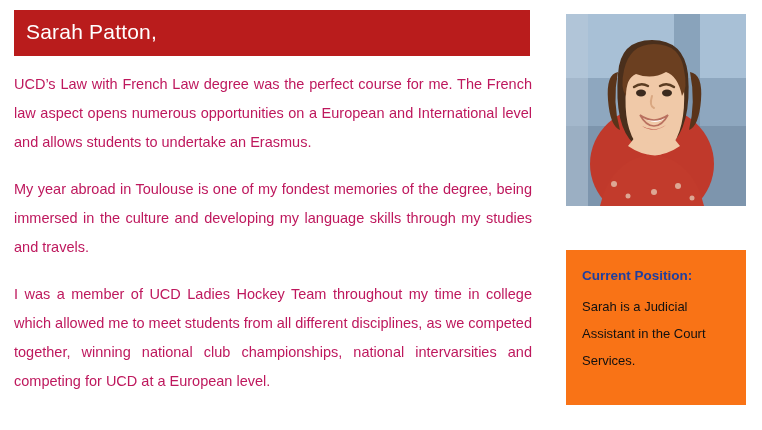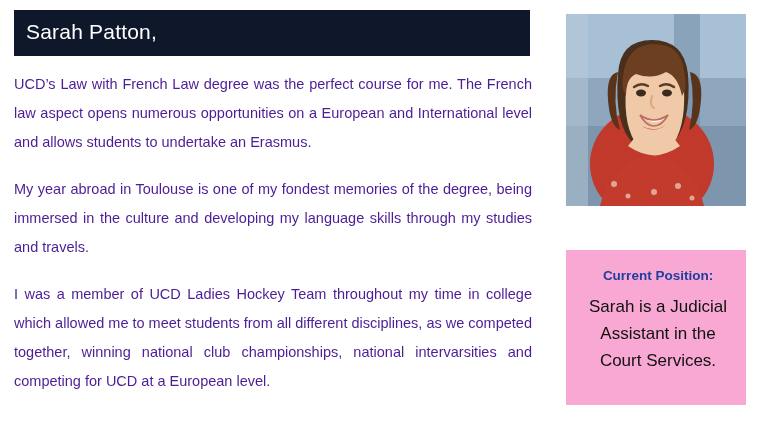--- a/index.html
+++ b/index.html
@@ -19,40 +19,40 @@
     height: 430px;
   }
   
   .left-col {
     position: absolute;
     left: 14px;
     top: 10px;
     width: 528px;
   }
   .title-block {
-    background: #0f172a;
+    background: #b91c1c;
     color: #ffffff;
     padding: 8px 0 10px 12px;
     width: 516px;
     box-sizing: border-box;
   }
   .title-line {
     font-size: 21px;
     line-height: 28px;
     font-weight: normal;
     letter-spacing: 0.2px;
     white-space: nowrap;
   }
   .body-text {
     margin-top: 14px;
   }
   .para {
     font-size: 14.5px;
     line-height: 29px;
-    color: #4c1d95;
+    color: #be185d;
     text-align: justify;
     text-justify: inter-word;
     margin: 0 0 18px 0;
     width: 518px;
   }
   .para:last-child {
     margin-bottom: 6px;
   }
   
   .right-col {
@@ -70,35 +70,34 @@
   }
   .photo svg {
     display: block;
     width: 180px;
     height: 192px;
   }
   .info-box {
     margin-top: 44px;
     width: 180px;
     height: 155px;
-    background: #f9a8d4;
+    background: #f97316;
     box-sizing: border-box;
     padding: 16px 12px 10px 16px;
-    text-align: center;
   }
   .info-heading {
     color: #1f3fa0;
     font-size: 13.5px;
     font-weight: bold;
     line-height: 20px;
     margin-bottom: 7px;
   }
   .info-body {
     color: #111111;
-    font-size: 17px;
+    font-size: 13px;
     line-height: 27px;
   }
 </style>
 </head>
 <body>
 
 <div class="page">
 
   <div class="left-col">
 

